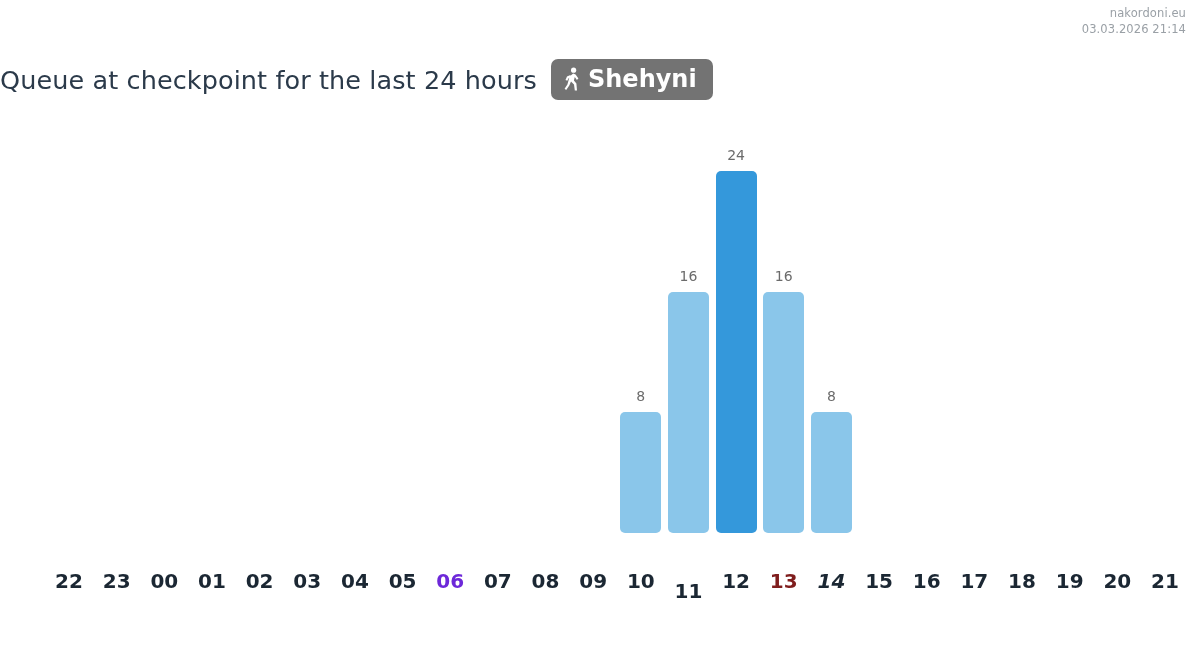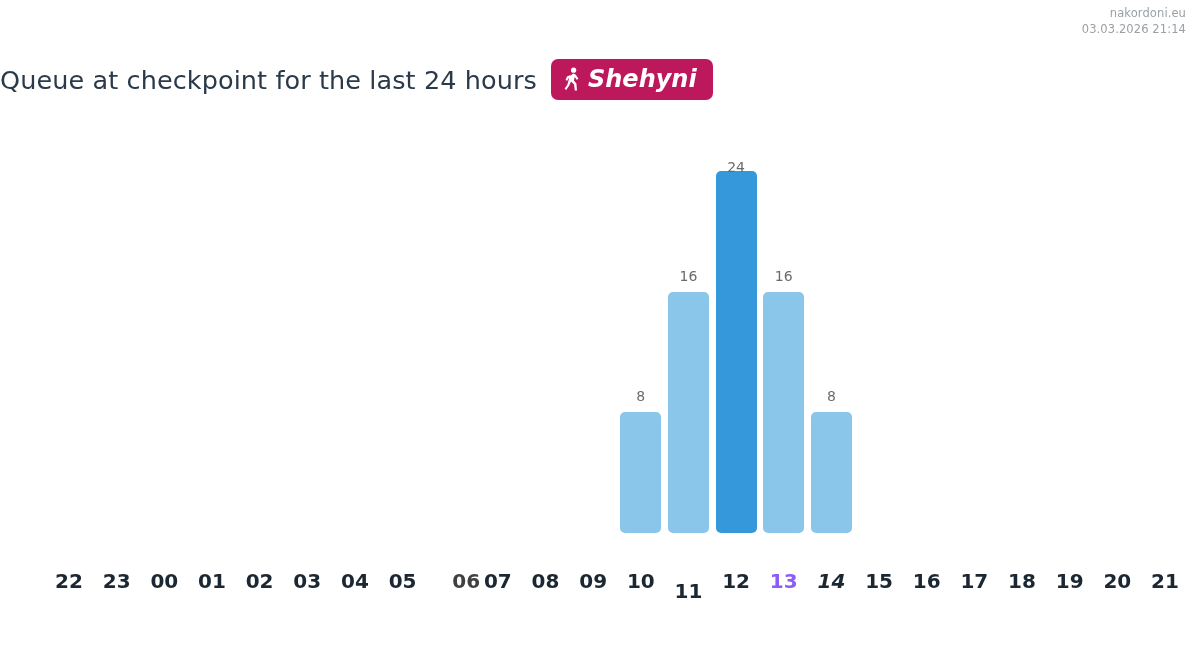--- a/index.html
+++ b/index.html
@@ -43,28 +43,27 @@
   .chart-title {
     font-size: 25.5px;
     color: #2b3a4a;
     font-weight: 400;
     letter-spacing: 0.1px;
   }
   .badge {
     display: inline-flex;
     align-items: center;
     gap: 7px;
-    background: #be185d;
+    background: #737373;
     color: #ffffff;
     border-radius: 7px;
     padding: 7px 16px 8px 13px;
     font-size: 24px;
     font-weight: 700;
     line-height: 1;
-    font-style: italic;
   }
   .badge .walk-icon {
     display: inline-block;
     width: 17px;
     height: 26px;
     position: relative;
     top: 1px;
   }
   .badge .walk-icon svg { display: block; }
   .badge-label { position: relative; top: 0px; }
@@ -133,44 +132,44 @@
     <span class="badge-label">Shehyni</span>
   </span>
 </div>
 
 <div class="plot">
     <div class="bar" style="left: 620.3px; top: 412.333px; width: 41px; height: 120.667px; background: rgb(138, 198, 234);"></div>
     <div class="bar-value" style="left: 610.8px; top: 389.333px; width: 60px; color: rgb(107, 107, 107);">8</div>
     <div class="bar" style="left: 667.95px; top: 291.667px; width: 41px; height: 241.333px; background: rgb(138, 198, 234);"></div>
     <div class="bar-value" style="left: 658.45px; top: 268.667px; width: 60px; color: rgb(107, 107, 107);">16</div>
     <div class="bar highlight" style="left: 715.6px; top: 171px; width: 41px; height: 362px; background: rgb(52, 152, 219);"></div>
-    <div class="bar-value" style="left: 706.1px; top: 148px; width: 60px; color: rgb(107, 107, 107); margin-top: 12px;">24</div>
+    <div class="bar-value" style="left: 706.1px; top: 148px; width: 60px; color: rgb(107, 107, 107);">24</div>
     <div class="bar" style="left: 763.25px; top: 291.667px; width: 41px; height: 241.333px; background: rgb(138, 198, 234);"></div>
     <div class="bar-value" style="left: 753.75px; top: 268.667px; width: 60px; color: rgb(107, 107, 107);">16</div>
     <div class="bar" style="left: 810.9px; top: 412.333px; width: 41px; height: 120.667px; background: rgb(138, 198, 234);"></div>
     <div class="bar-value" style="left: 801.4px; top: 389.333px; width: 60px; color: rgb(107, 107, 107);">8</div>
   </div>
 
 <div class="xaxis">
     <span class="xtick" style="left: 69px; color: rgb(27, 39, 51);">22</span>
     <span class="xtick" style="left: 116.65px; color: rgb(27, 39, 51);">23</span>
     <span class="xtick" style="left: 164.3px; color: rgb(27, 39, 51);">00</span>
     <span class="xtick" style="left: 211.95px; color: rgb(27, 39, 51);">01</span>
     <span class="xtick" style="left: 259.6px; color: rgb(27, 39, 51);">02</span>
     <span class="xtick" style="left: 307.25px; color: rgb(27, 39, 51);">03</span>
     <span class="xtick" style="left: 354.9px; color: rgb(27, 39, 51);">04</span>
     <span class="xtick" style="left: 402.55px; color: rgb(27, 39, 51);">05</span>
-    <span class="xtick" style="left: 450.2px; color: #404040; margin-left: 16px;">06</span>
+    <span class="xtick" style="left: 450.2px; color: #6d28d9;">06</span>
     <span class="xtick" style="left: 497.85px; color: rgb(27, 39, 51);">07</span>
     <span class="xtick" style="left: 545.5px; color: rgb(27, 39, 51);">08</span>
     <span class="xtick" style="left: 593.15px; color: rgb(27, 39, 51);">09</span>
     <span class="xtick" style="left: 640.8px; color: rgb(27, 39, 51); text-align: right;">10</span>
     <span class="xtick" style="left: 688.45px; color: rgb(27, 39, 51); margin-top: 10px;">11</span>
     <span class="xtick" style="left: 736.1px; color: rgb(27, 39, 51);">12</span>
-    <span class="xtick" style="left: 783.75px; color: #8b5cf6;">13</span>
+    <span class="xtick" style="left: 783.75px; color: #7f1d1d;">13</span>
     <span class="xtick" style="left: 831.4px; color: rgb(27, 39, 51); font-style: italic;">14</span>
     <span class="xtick" style="left: 879.05px; color: rgb(27, 39, 51);">15</span>
     <span class="xtick" style="left: 926.7px; color: rgb(27, 39, 51);">16</span>
     <span class="xtick" style="left: 974.35px; color: rgb(27, 39, 51);">17</span>
     <span class="xtick" style="left: 1022px; color: rgb(27, 39, 51);">18</span>
     <span class="xtick" style="left: 1069.65px; color: rgb(27, 39, 51);">19</span>
     <span class="xtick" style="left: 1117.3px; color: rgb(27, 39, 51);">20</span>
     <span class="xtick" style="left: 1164.95px; color: rgb(27, 39, 51);">21</span>
   </div>
 

